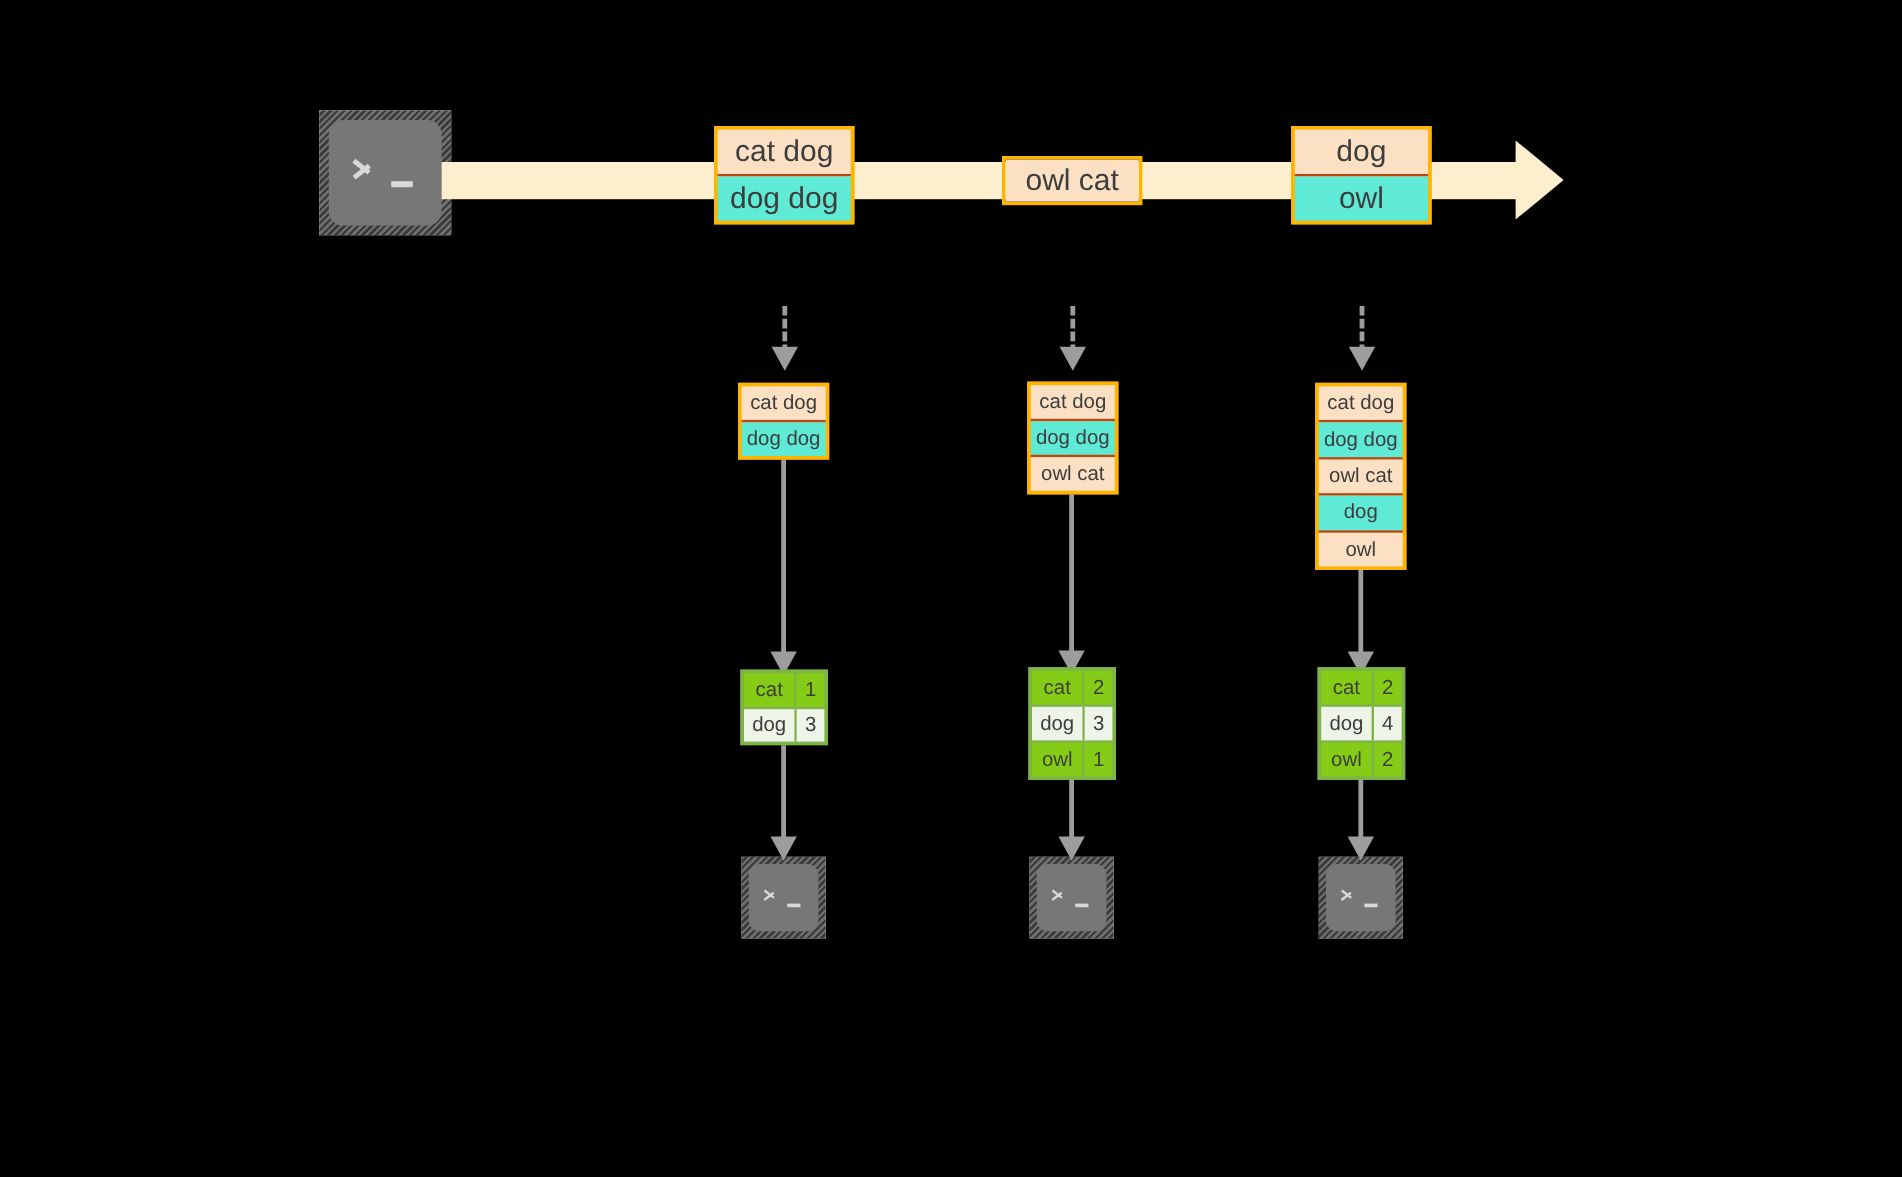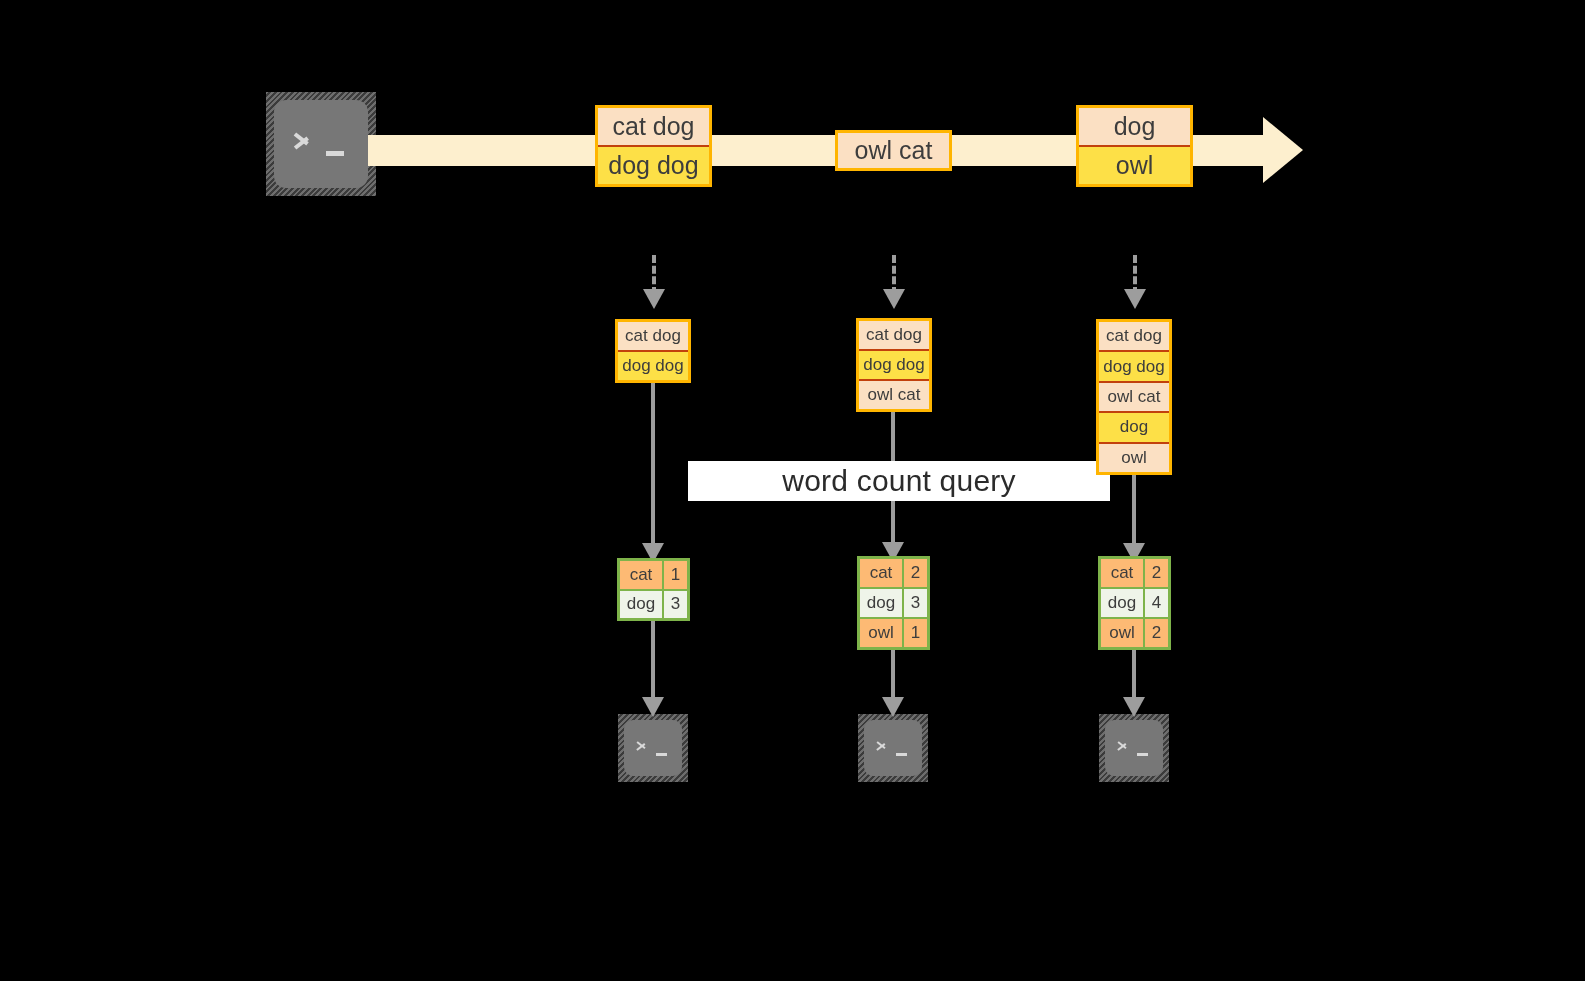--- a/index.html
+++ b/index.html
@@ -87,21 +87,21 @@
     flex: 1 1 auto;
     display: flex;
     align-items: center;
     justify-content: center;
     color: #3d3d3d;
     white-space: nowrap;
     border-bottom: 2px solid #c2410c;
   }
   .obox .row:last-child { border-bottom: none; }
   .obox .row.dark  { background: #fbe0c3; }
-  .obox .row.light { background: #fde047; text-align: center; }
+  .obox .row.light { background: #5eead4; text-align: center; }
 
   .obox.big  .row { font-size: 25px; }
   .obox.mini .row { font-size: 17px; }
 
   
   .gbox {
     position: absolute;
     border: 3px solid #7eb34a;
     background: #7eb34a;
     display: flex;
@@ -117,21 +117,21 @@
   .gbox .cell {
     display: flex;
     align-items: center;
     justify-content: center;
     color: #3d3d3d;
     font-size: 17px;
     white-space: nowrap;
   }
   .gbox .cell.k { flex: 0 0 44px; border-right: 2px solid #7eb34a; }
   .gbox .cell.v { flex: 1 1 auto; }
-  .gbox .grow.dark  .cell { background: #fdba74; }
+  .gbox .grow.dark  .cell { background: #84cc16; }
   .gbox .grow.light .cell { background: #eff4e9; }
 
   
   .conn { position: absolute; z-index: 2; }
   .conn .shaft {
     position: absolute;
     left: 0; top: 0;
     width: 4px;
     background: #9d9d9d;
   }
@@ -234,23 +234,20 @@
   </div>
   <div class="conn" style="left:891px; top:412px; height:150px;">
     <div class="shaft" style="height:132px;"></div>
     <div class="head" style="top:130px;"></div>
   </div>
   <div class="conn" style="left:1132px; top:475px; height:88px;">
     <div class="shaft" style="height:70px;"></div>
     <div class="head" style="top:68px;"></div>
   </div>
 
-  <div class="banner" style="left:688px; top:461px; width:422px; height:40px;">
-    <span>word count query</span>
-  </div>
 
   <div class="gbox" style="left:617px; top:558px; width:73px; height:63px;">
     <div class="grow dark">
       <div class="cell k">cat</div>
       <div class="cell v">1</div>
     </div>
     <div class="grow light">
       <div class="cell k">dog</div>
       <div class="cell v">3</div>
     </div>

